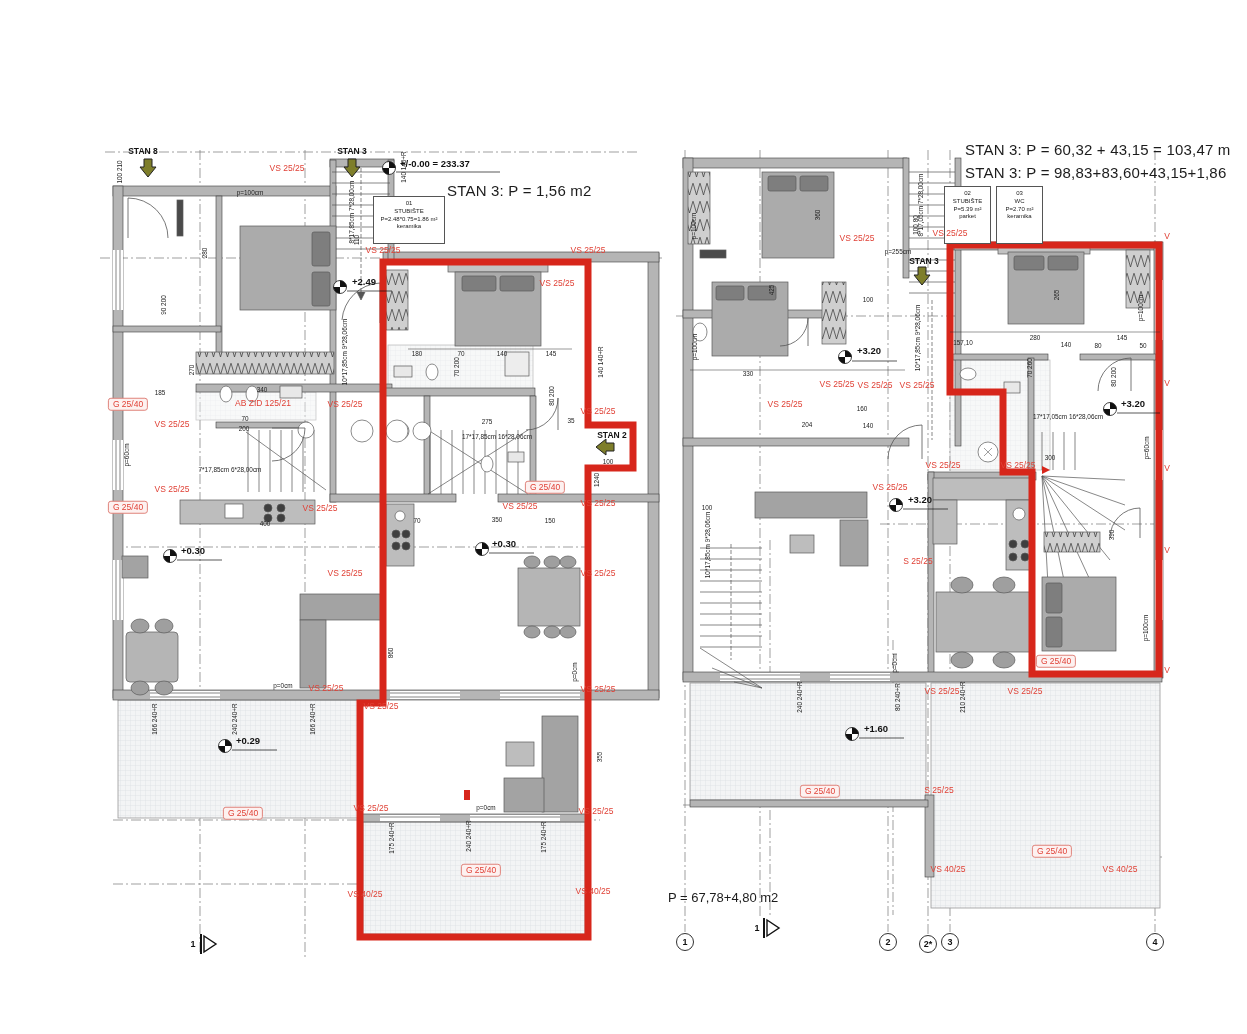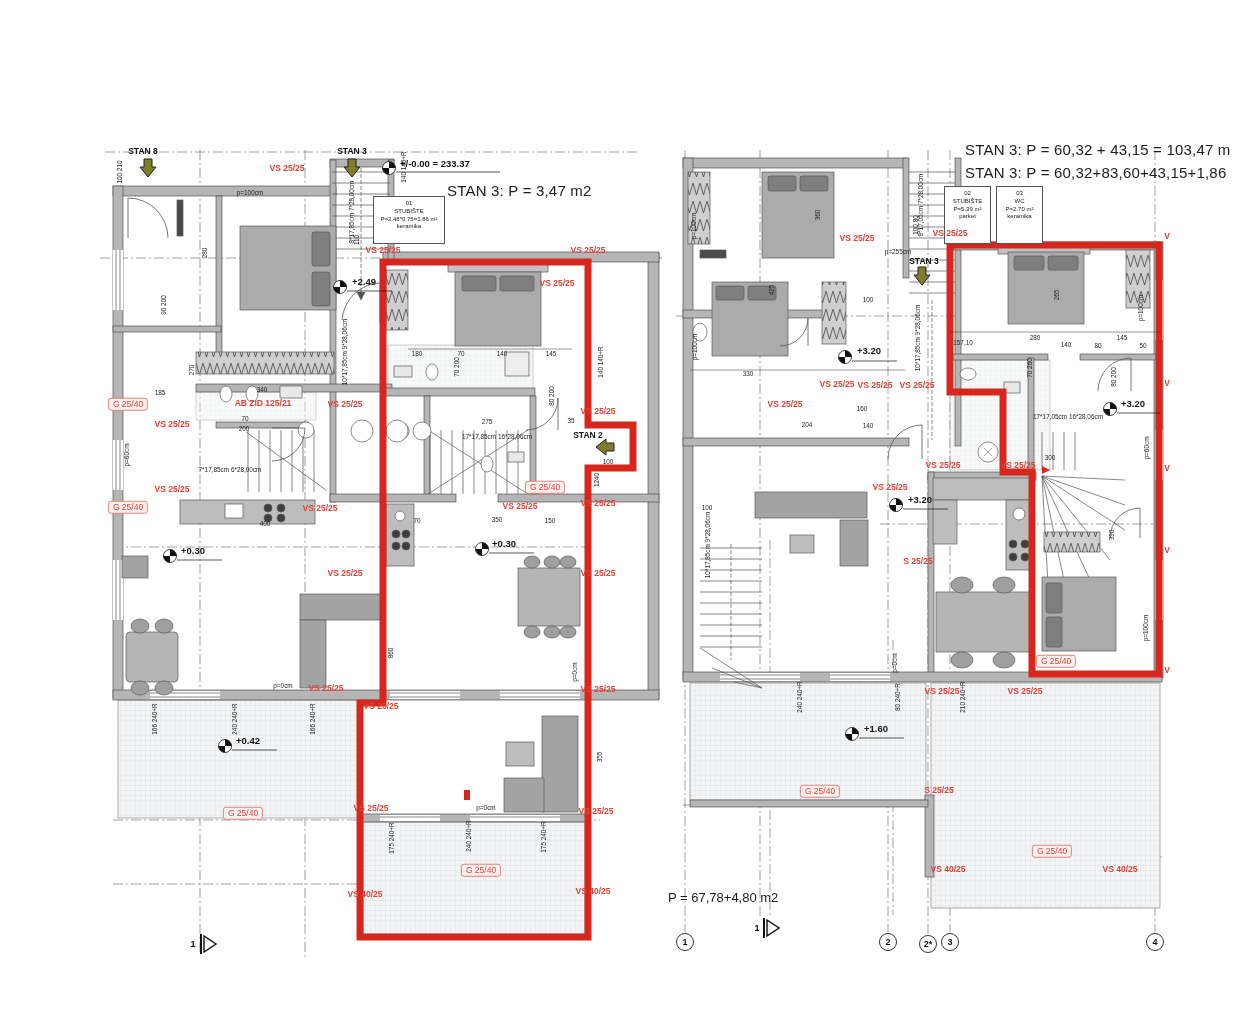--- a/index.html
+++ b/index.html
@@ -4,21 +4,21 @@
 <style>
   html,body{margin:0;padding:0;background:#fff;}
   #stage{position:relative;width:1247px;height:1034px;background:#ffffff;overflow:hidden;
          font-family:"Liberation Sans",sans-serif;}
   svg{position:absolute;left:0;top:0;}
   .lbl{position:absolute;white-space:nowrap;line-height:1;transform:translate(-50%,-50%);}
   .title{font-size:15px;color:#1c1c1c;letter-spacing:.2px;}
   .title2{font-size:13px;color:#1c1c1c;}
   .black{font-size:8.5px;font-weight:bold;color:#111;}
   .elev{font-size:9.5px;font-weight:bold;color:#111;}
-  .red{font-size:8.5px;color:#e04237;font-weight:bold;}
+  .red{font-size:8.5px;color:#e04237;}
   .redbox{font-size:8.5px;color:#e04237;border:1px solid #e0837b;background:#fdf1f0;
           padding:1px 4px;border-radius:3px;}
   .dim{font-size:6.4px;color:#222;}
   .axis{font-size:9px;color:#111;font-weight:bold;}
   .roombox{position:absolute;border:1px solid #555;background:#fff;text-align:center;
            font-size:6px;color:#222;line-height:1.3;padding:3px 1px;box-sizing:border-box;}
   .roombox .rb-num{font-size:6px;}
 </style>
 </head>
 <body>
@@ -460,33 +460,33 @@
   <div>parket</div>
 </div>
 <div class="roombox" style="left:996px;top:186px;width:47px;height:58px;">
   <div class="rb-num">03</div>
   <div>WC</div>
   <div>P=2.70 m²</div>
   <div>keramika</div>
 </div>
 
 <div id="labels-layer">
-      <span class="lbl title" style="left: 447px; top: 190px; transform: translate(0px, -50%);">STAN 3: P = 3,47 m2</span>
+      <span class="lbl title" style="left: 447px; top: 190px; transform: translate(0px, -50%);">STAN 3: P = 1,56 m2</span>
       <span class="lbl title" style="left: 965px; top: 149px; transform: translate(0px, -50%);">STAN 3: P = 60,32 + 43,15 = 103,47 m</span>
-      <span class="lbl title" style="left: 965px; top: 172px; transform: translate(0px, -50%);">STAN 3: P = 60,32+83,60+43,15+1,86</span>
+      <span class="lbl title" style="left: 965px; top: 172px; transform: translate(0px, -50%);">STAN 3: P = 98,83+83,60+43,15+1,86</span>
       <span class="lbl title2" style="left: 668px; top: 897px; transform: translate(0px, -50%);">P = 67,78+4,80 m2</span>
       <span class="lbl black" style="left: 143px; top: 151px; transform: translate(-50%, -50%);">STAN 8</span>
       <span class="lbl black" style="left: 352px; top: 151px; transform: translate(-50%, -50%);">STAN 3</span>
-      <span class="lbl black" style="left: 588px; top: 435px; transform: translate(-50%, -50%);">STAN 2</span>
+      <span class="lbl black" style="left: 612px; top: 435px; transform: translate(-50%, -50%);">STAN 2</span>
       <span class="lbl black" style="left: 924px; top: 261px; transform: translate(-50%, -50%);">STAN 3</span>
       <span class="lbl elev" style="left: 400px; top: 164px; transform: translate(0px, -50%);">+/-0.00 = 233.37</span>
       <span class="lbl elev" style="left: 352px; top: 282px; transform: translate(0px, -50%);">+2.49</span>
       <span class="lbl elev" style="left: 181px; top: 551px; transform: translate(0px, -50%);">+0.30</span>
       <span class="lbl elev" style="left: 492px; top: 544px; transform: translate(0px, -50%);">+0.30</span>
-      <span class="lbl elev" style="left: 236px; top: 741px; transform: translate(0px, -50%);">+0.42</span>
+      <span class="lbl elev" style="left: 236px; top: 741px; transform: translate(0px, -50%);">+0.29</span>
       <span class="lbl elev" style="left: 857px; top: 351px; transform: translate(0px, -50%);">+3.20</span>
       <span class="lbl elev" style="left: 1121px; top: 404px; transform: translate(0px, -50%);">+3.20</span>
       <span class="lbl elev" style="left: 908px; top: 500px; transform: translate(0px, -50%);">+3.20</span>
       <span class="lbl elev" style="left: 864px; top: 729px; transform: translate(0px, -50%);">+1.60</span>
       <span class="lbl red" style="left: 287px; top: 168px; transform: translate(-50%, -50%);">VS 25/25</span>
       <span class="lbl red" style="left: 383px; top: 250px; transform: translate(-50%, -50%);">VS 25/25</span>
       <span class="lbl red" style="left: 588px; top: 250px; transform: translate(-50%, -50%);">VS 25/25</span>
       <span class="lbl red" style="left: 557px; top: 283px; transform: translate(-50%, -50%);">VS 25/25</span>
       <span class="lbl redbox" style="left: 128px; top: 404px; transform: translate(-50%, -50%);">G 25/40</span>
       <span class="lbl red" style="left: 263px; top: 403px; transform: translate(-50%, -50%);">AB ZID 125/21</span>

